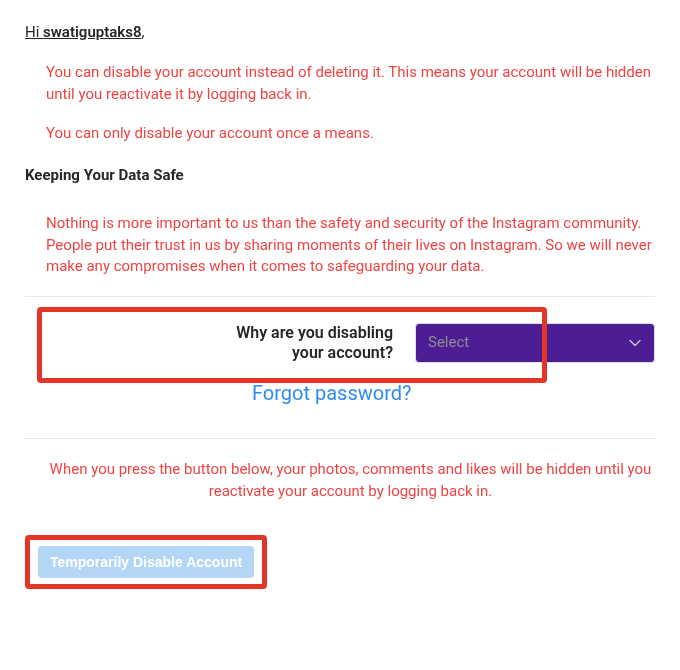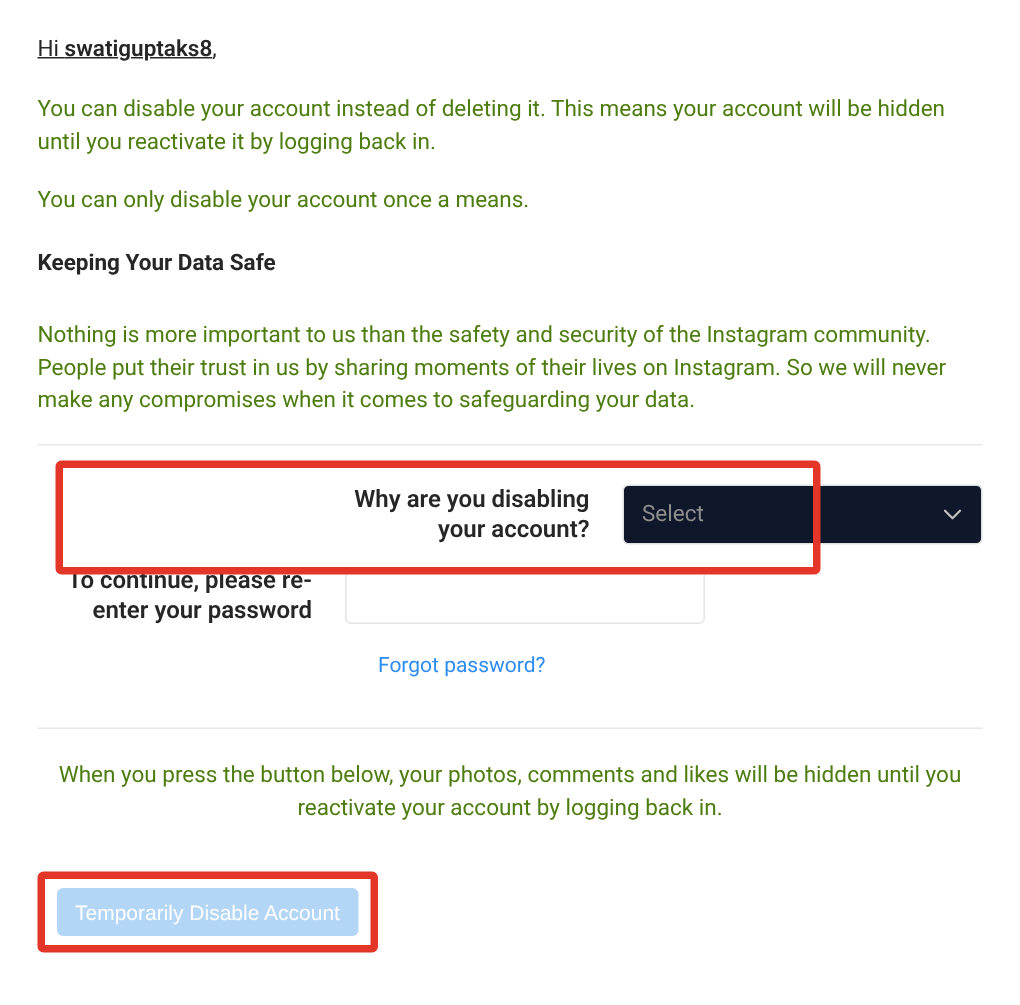--- a/index.html
+++ b/index.html
@@ -8,21 +8,21 @@
     color: #262626;
     background: #fff;
     width: 680px;
     height: 670px;
     padding: 22px 25px 0 25px;
     font-size: 15px;
     line-height: 1.45;
   }
   .greeting { margin-bottom: 18px; text-decoration: underline; }
   .greeting b { font-weight: 600; }
-  .para { margin-bottom: 18px; color: #4d7c0f; }
+  .para { margin-bottom: 18px; color: #ef4444; margin-left: 21px; }
   .section-title { font-weight: 700; margin-bottom: 26px; margin-top: 20px; }
   .divider { border: none; border-top: 1px solid #e7e7e7; margin: 18px 0 0 0; }
   .form-area { padding: 18px 0 12px 0; position: relative; }
   .row {
     display: flex;
     align-items: center;
     margin-bottom: 10px;
   }
   .row-label {
     width: 205px;
@@ -38,21 +38,21 @@
     border: 1px solid #dfdfdf;
     border-radius: 4px;
     height: 40px;
     display: flex;
     align-items: center;
     justify-content: space-between;
     padding: 0 12px;
     color: #8e8e8e;
     font-size: 15px;
     cursor: pointer;
-    background: #0f172a;
+    background: #4c1d95;
   }
   .chevron {
     width: 14px; height: 14px;
     display: flex; align-items: center; justify-content: center;
   }
   .chevron svg { stroke: #c0c0c0; }
   .text-input {
     border: 1px solid #e4e4e4;
     border-radius: 4px;
     height: 38px;
@@ -60,21 +60,21 @@
     padding: 0 10px;
     font-size: 15px;
     background: #fff;
   }
   .forgot-row {
     margin-left: 227px;
     padding-top: 6px;
   }
   .forgot-link {
     color: #2d8cf0;
-    font-size: 14px;
+    font-size: 20px;
     text-decoration: none;
     cursor: pointer;
   }
   .highlight-box-1 {
     position: absolute;
     border: 5px solid #e33528;
     border-radius: 4px;
     pointer-events: none;
   }
   .highlight-box-2 {
@@ -82,21 +82,21 @@
     border-radius: 4px;
     display: inline-block;
     padding: 6px 8px;
     margin-top: 14px;
   }
   .disable-btn {
     background: #b3d6f6;
     color: #ffffff;
     border: none;
     border-radius: 4px;
-    font-weight: 400;
+    font-weight: 700;
     font-size: 14px;
     padding: 8px 12px;
     cursor: pointer;
   }
   .lower-para { margin-top: 20px; text-align: center; }
 </style>
 </head>
 <body>
 
 
@@ -124,26 +124,20 @@
         <span>Select</span>
         <span class="chevron">
           <svg width="12" height="8" viewBox="0 0 12 8" fill="none">
               <path d="M1 1.5 L6 6.5 L11 1.5" stroke-width="1.5" stroke-linecap="round" stroke-linejoin="round"></path>
             </svg>
         </span>
       </div>
     </div>
   </div>
 
-  <div class="row" style="margin-top:14px;">
-    <div class="row-label">To continue, please re-enter your password</div>
-    <div class="row-control">
-      <input type="password" class="text-input" value="" style="">
-    </div>
-  </div>
 
   <div class="forgot-row">
     <a class="forgot-link">Forgot password?</a>
   </div>
 
 </div>
 
 <hr class="divider">
 
 <p class="para lower-para">When you press the button below, your photos, comments and likes will be hidden until you reactivate your account by logging back in.</p>

